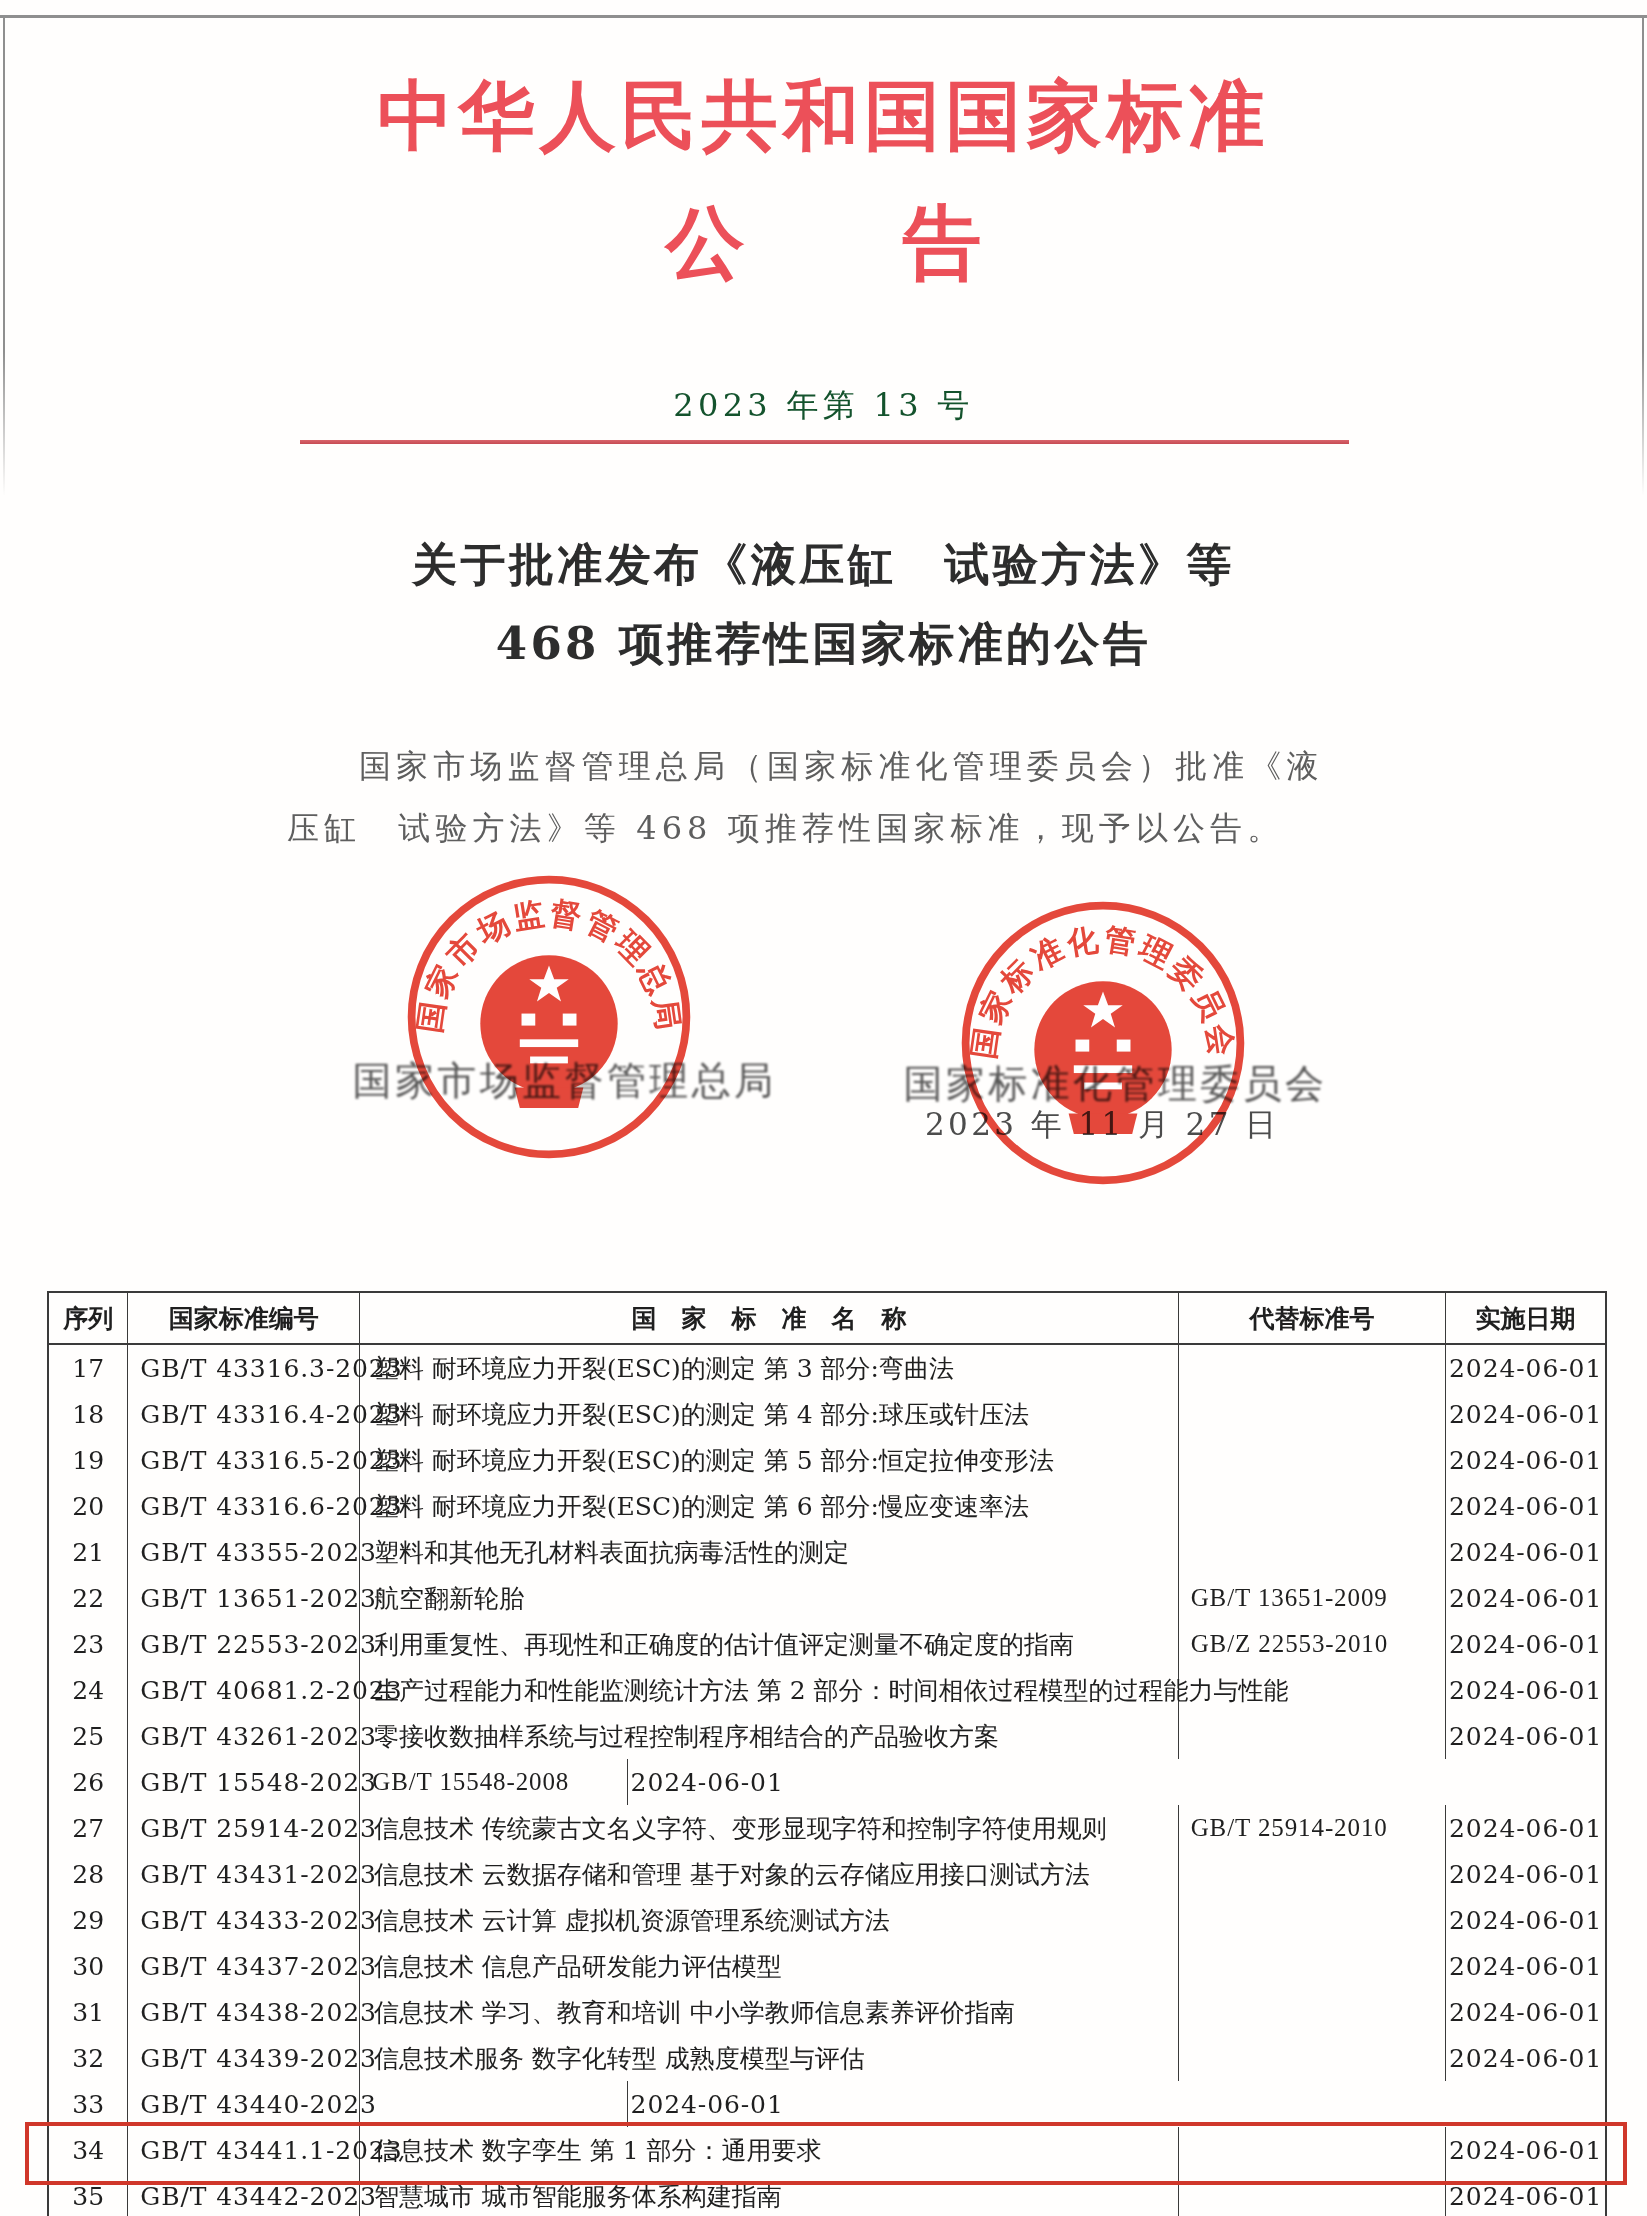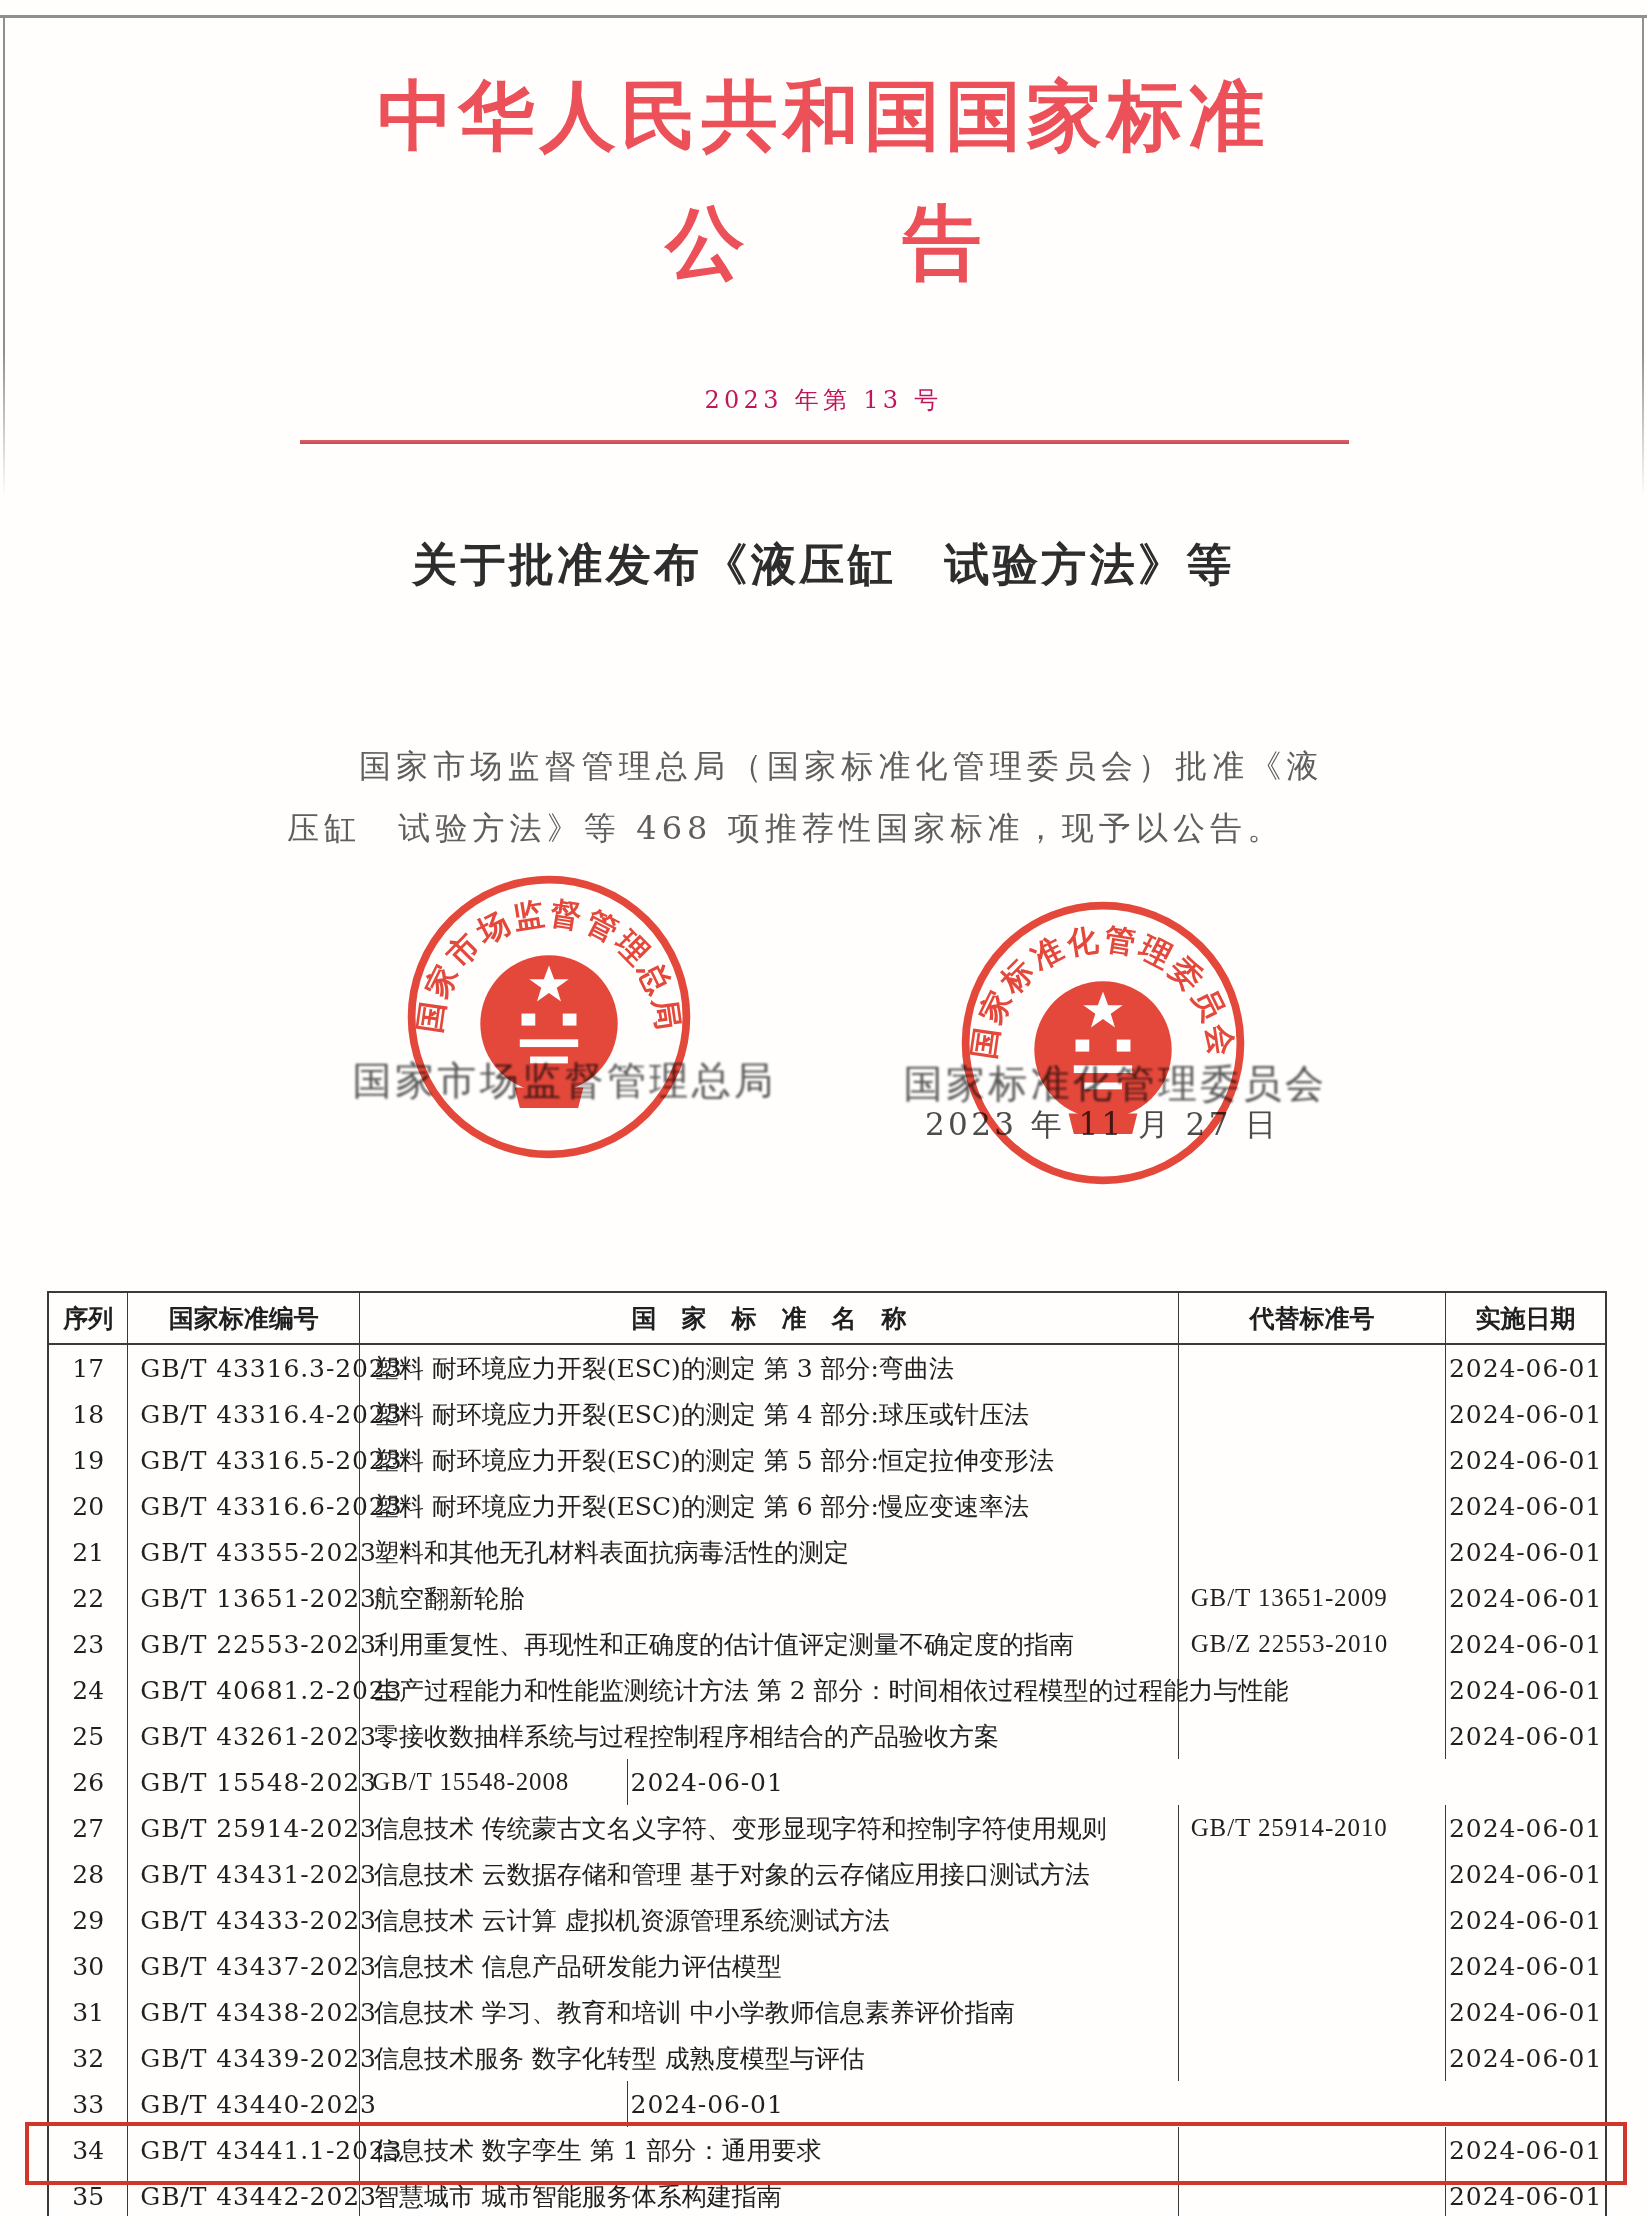--- a/index.html
+++ b/index.html
@@ -13,21 +13,21 @@
   .edge-right{position:absolute;right:2.6px;top:15.4px;width:2.6px;height:481px;
               background:linear-gradient(#8f8f8f 70%,rgba(143,143,143,0));}
 
   .doc-title{position:absolute;left:0;top:69px;width:100%;text-align:center;
              font-size:76px;font-weight:bold;color:var(--title-red,#ec5059);
              letter-spacing:5.1px;line-height:94px;filter:blur(0.3px);}
   .doc-subtitle{position:absolute;left:0;top:187px;width:100%;text-align:center;
                 font-size:79px;font-weight:bold;color:var(--title-red,#ec5059);
                 line-height:112px;filter:blur(0.3px);}
   .issue-no{position:absolute;left:0;top:384px;width:100%;text-align:center;
-            font-size:24px;color:#be185d;letter-spacing:4.3px;filter:blur(0.3px);}
+            font-size:32px;color:#14532d;letter-spacing:4.3px;filter:blur(0.3px);}
   .red-rule{position:absolute;left:300px;top:440px;width:1049px;height:4.3px;
             background:linear-gradient(#d9656c,var(--rule-red,#c64b53));}
 
   .heading{position:absolute;left:0;top:525px;width:100%;text-align:center;
            font-size:45px;font-weight:bold;color:#2d2d2d;line-height:79px;
            letter-spacing:3.4px;filter:blur(0.3px);}
 
   .body-line{position:absolute;font-size:32px;color:#5e5e5e;letter-spacing:5.1px;
              filter:blur(0.4px);white-space:nowrap;}
   .body-line1{left:359px;top:745px;}
@@ -76,20 +76,21 @@
   <div class="edge-left"></div>
   <div class="edge-right"></div>
 
   <div class="doc-title">中华人民共和国国家标准</div>
   <div class="doc-subtitle">公　　告</div>
   <div class="issue-no">2023 年第 13 号</div>
   <div class="red-rule"></div>
 
   <div class="heading">
     <div>关于批准发布《液压缸　试验方法》等</div>
+    <div>468 项推荐性国家标准的公告</div>
   </div>
 
   <div class="body-line body-line1">国家市场监督管理总局（国家标准化管理委员会）批准《液</div>
   <div class="body-line body-line2">压缸　试验方法》等 468 项推荐性国家标准，现予以公告。</div>
 
   <svg class="seal seal-left" viewBox="0 0 340 340">
     <circle cx="170" cy="170" r="160" fill="none" stroke="#e23b2d" stroke-width="9"></circle>
     <g>
       <circle cx="170" cy="178" r="80" fill="#e23b2d"></circle>
       <path d="M130 252 L210 252 L204 276 L136 276 Z" fill="#e23b2d"></path>

